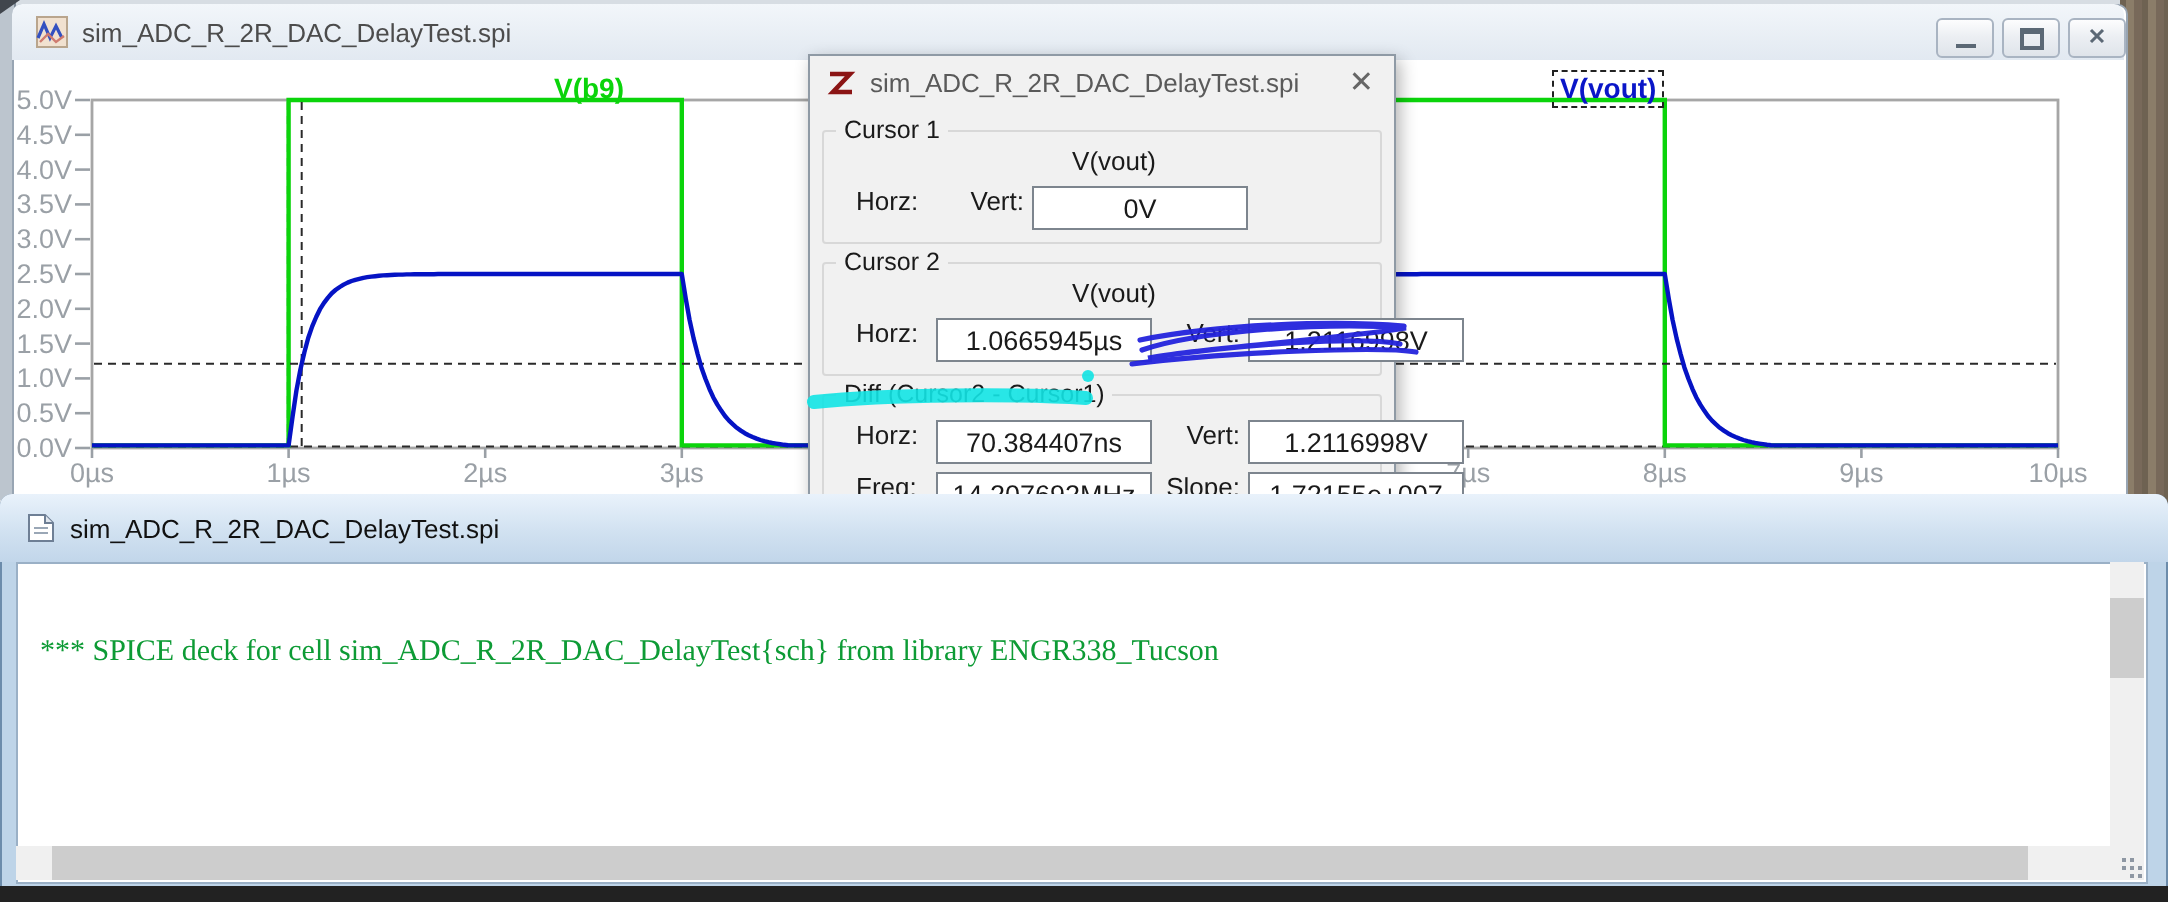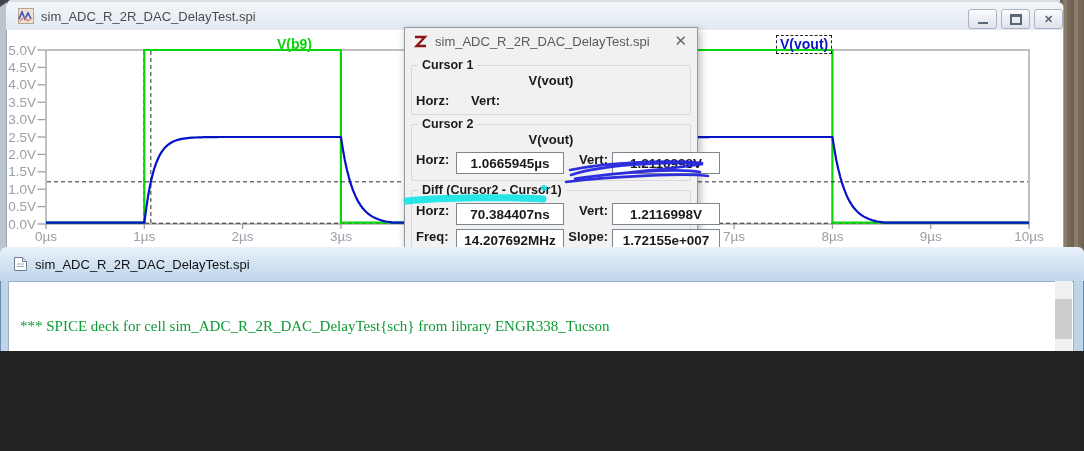--- a/index.html
+++ b/index.html
@@ -1,16 +1,16 @@
 <!DOCTYPE html>
 <html><head>
 <meta charset="utf-8">
 <style>
   html,body{margin:0;padding:0;background:#222;}
-  #stage{position:relative;width:1084px;height:351px;overflow:hidden;
+  #stage{position:relative;width:1084px;height:443px;overflow:hidden;
          font-family:"Liberation Sans",sans-serif;background:#d7dde3;}
   
   .wallpaper{position:absolute;right:0;top:0;width:24px;height:252px;
     background:repeating-linear-gradient(90deg,#6e6252 0 3px,#8b7d69 3px 7px,#78695a 7px 11px);}
   .back-sliver{position:absolute;left:0;top:0;width:7px;height:250px;
     background:#bcc5ce;border-right:1px solid #7e8a96;}
   .back-corner{position:absolute;left:0;top:0;width:10px;height:7px;background:#41464d;
     clip-path:polygon(0 0,100% 0,0 100%);}
   
   .titlebtn{position:absolute;width:27px;height:18px;border:1px solid #a9b4c2;border-radius:3px;
@@ -34,21 +34,21 @@
   .lab-blue{left:776px;top:35px;color:#0a16c8;border:1px dashed #222;padding:0 3px 1px 3px;}
   #plot-svg{position:absolute;left:0;top:0;z-index:2;pointer-events:none;}
   
   .dlg{position:absolute;left:404px;top:27px;width:292px;z-index:5;background:#f1f1f1;
     border:1px solid #8f9aa5;box-shadow:2px 3px 8px rgba(0,0,0,.3);font-size:13px;color:#1a1a1a;}
   .dlg-title{height:26px;display:flex;align-items:center;padding:0 8px;}
   .dlg-title .ttl{flex:1;margin-left:7px;color:#5a5a5a;font-size:13px;
      white-space:nowrap;overflow:hidden;}
   .dlg-close{color:#666;font-size:15px;cursor:default;padding:0 2px;}
   .dlg-body{padding:2px 6px 7px 6px;}
-  .grp{position:relative;border:1px solid #d8d8d8;border-radius:2px;margin-top:9px;padding:4px 4px 5px 4px;font-weight:bold;}
+  .grp{position:relative;border:1px solid #d8d8d8;border-radius:2px;margin-top:9px;padding:4px 4px 5px 16px;}
   .grp-label{position:absolute;top:-8px;left:6px;background:#f1f1f1;padding:0 4px;font-size:12.5px;}
   .sig{text-align:center;margin:3px 0 5px 0;}
   .row{display:flex;align-items:flex-start;margin:4px 0 1px 0;}
   .flabel{width:40px;text-align:left;flex:none;}
   .flabel.r{width:44px;text-align:right;padding-right:4px;}
   .field{flex:none;width:106px;height:20px;border:1px solid #7d858e;background:#fff;
     display:flex;align-items:center;justify-content:center;font-size:13.5px;}
   
   #anno-svg{position:absolute;left:0;top:0;z-index:8;pointer-events:none;}
   
@@ -175,20 +175,21 @@
       <span class="dlg-close">✕</span>
     </div>
     <div class="dlg-body">
 
       <div class="grp">
         <span class="grp-label">Cursor 1</span>
         <div class="sig">V(vout)</div>
         <div class="row">
           <span class="flabel">Horz:</span>
           <span class="flabel r">Vert:</span>
+          <div class="field">0V</div>
         </div>
       </div>
 
       <div class="grp">
         <span class="grp-label">Cursor 2</span>
         <div class="sig">V(vout)</div>
         <div class="row">
           <span class="flabel">Horz:</span>
           <div class="field">1.0665945µs</div>
           <span class="flabel r">Vert:</span>

